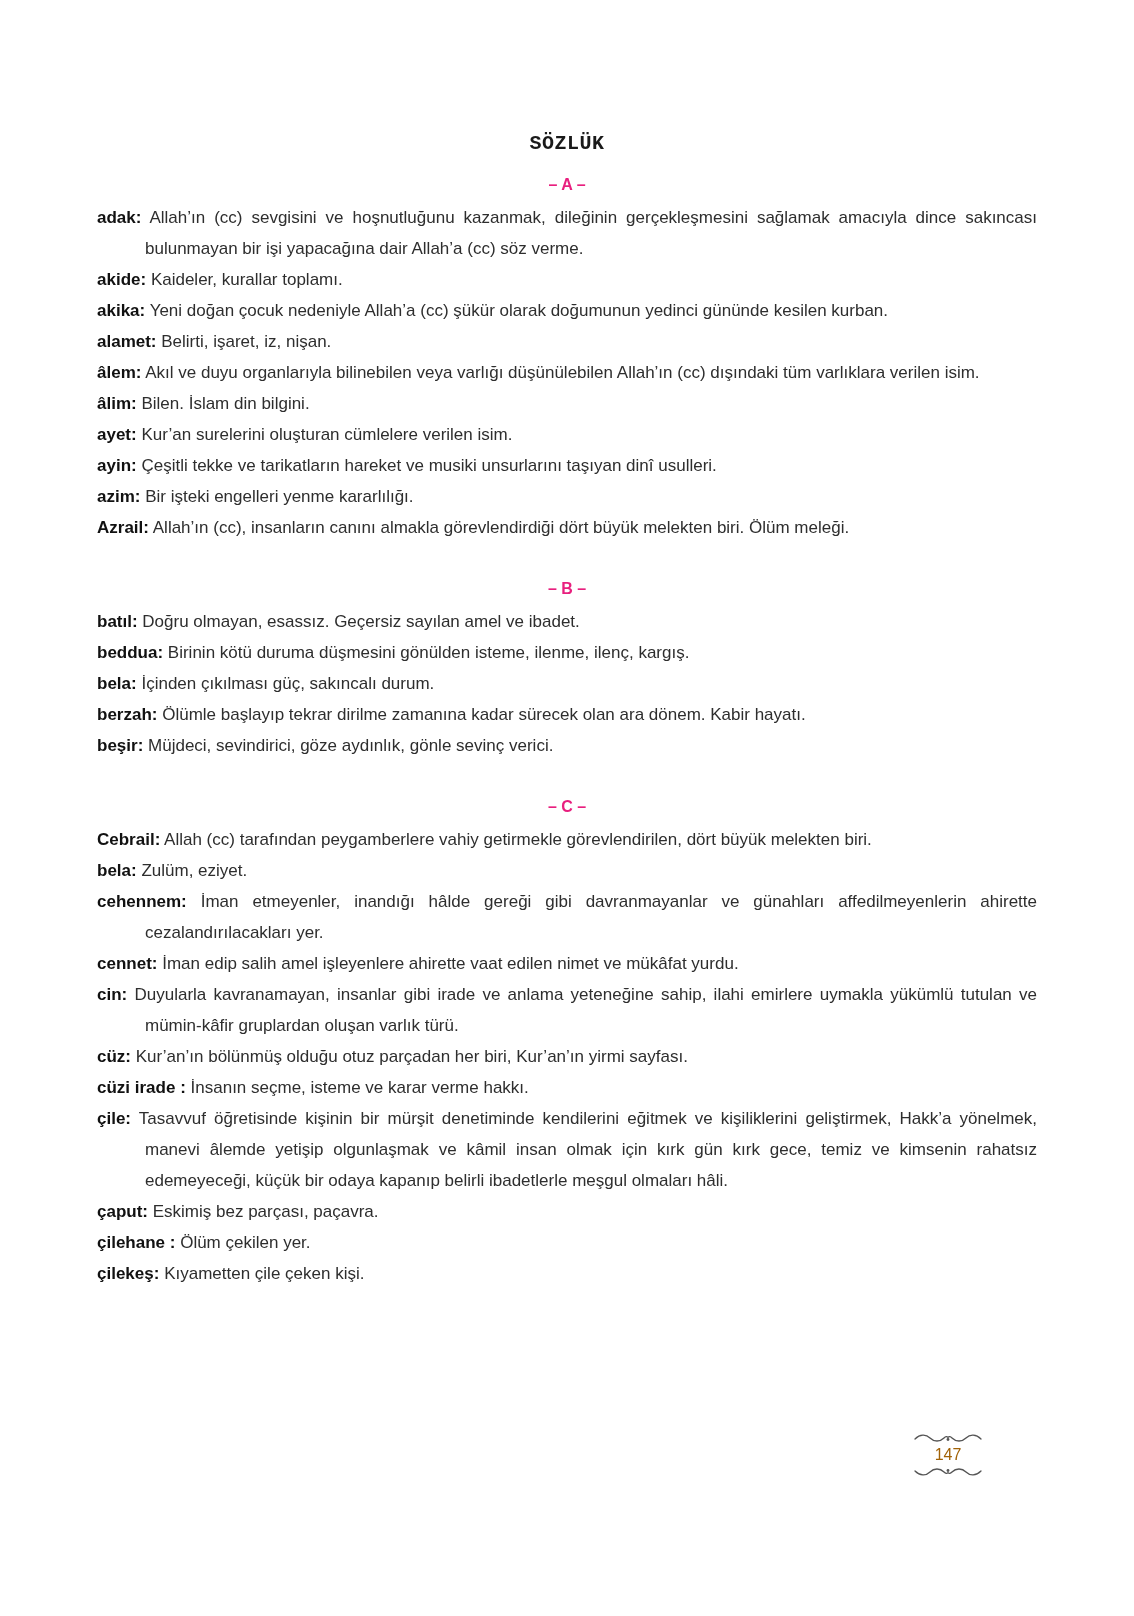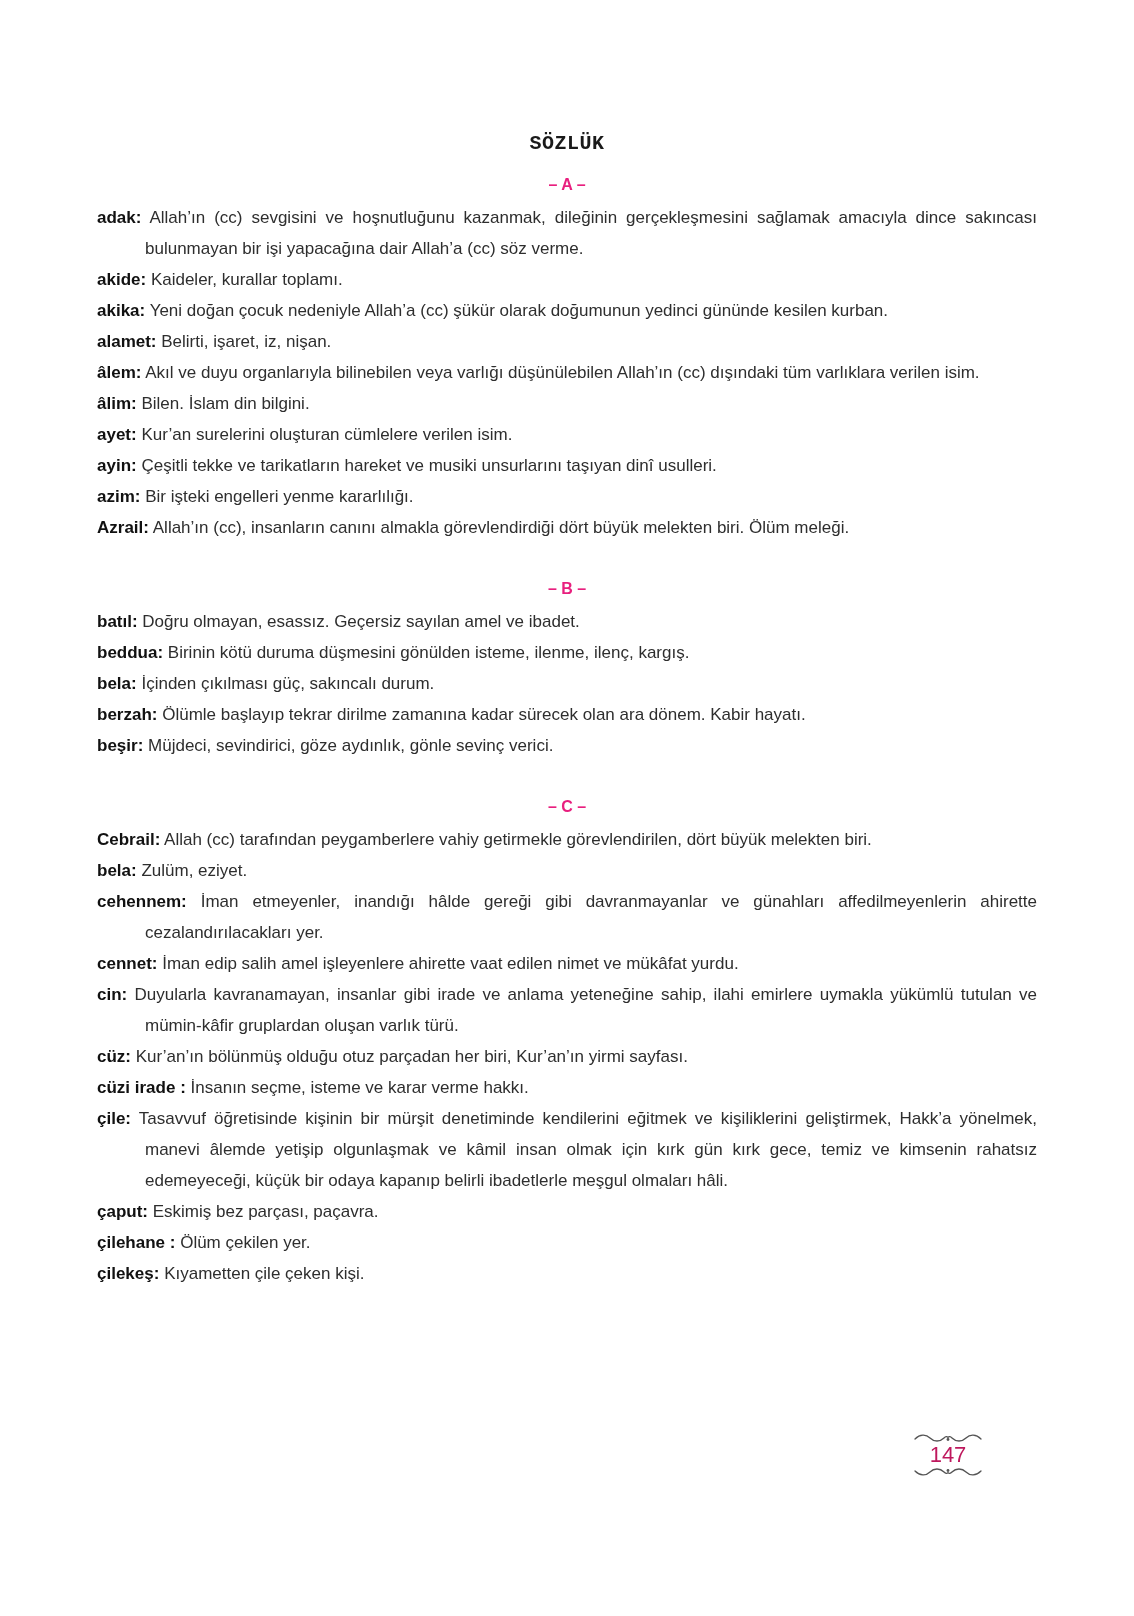--- a/index.html
+++ b/index.html
@@ -56,22 +56,22 @@
     color: #111111;
   }
   .page-number-block {
     position: absolute;
     right: 148px;
     bottom: 138px;
     width: 76px;
     text-align: center;
   }
   .page-number {
-    font-size: 22px;
-    color: #be185d;
+    font-size: 16px;
+    color: #a16207;
     line-height: 22px;
   }
   .ornament {
     display: block;
     margin: 0 auto;
     height: 12px;
   }
 </style>
 </head>
 <body>

